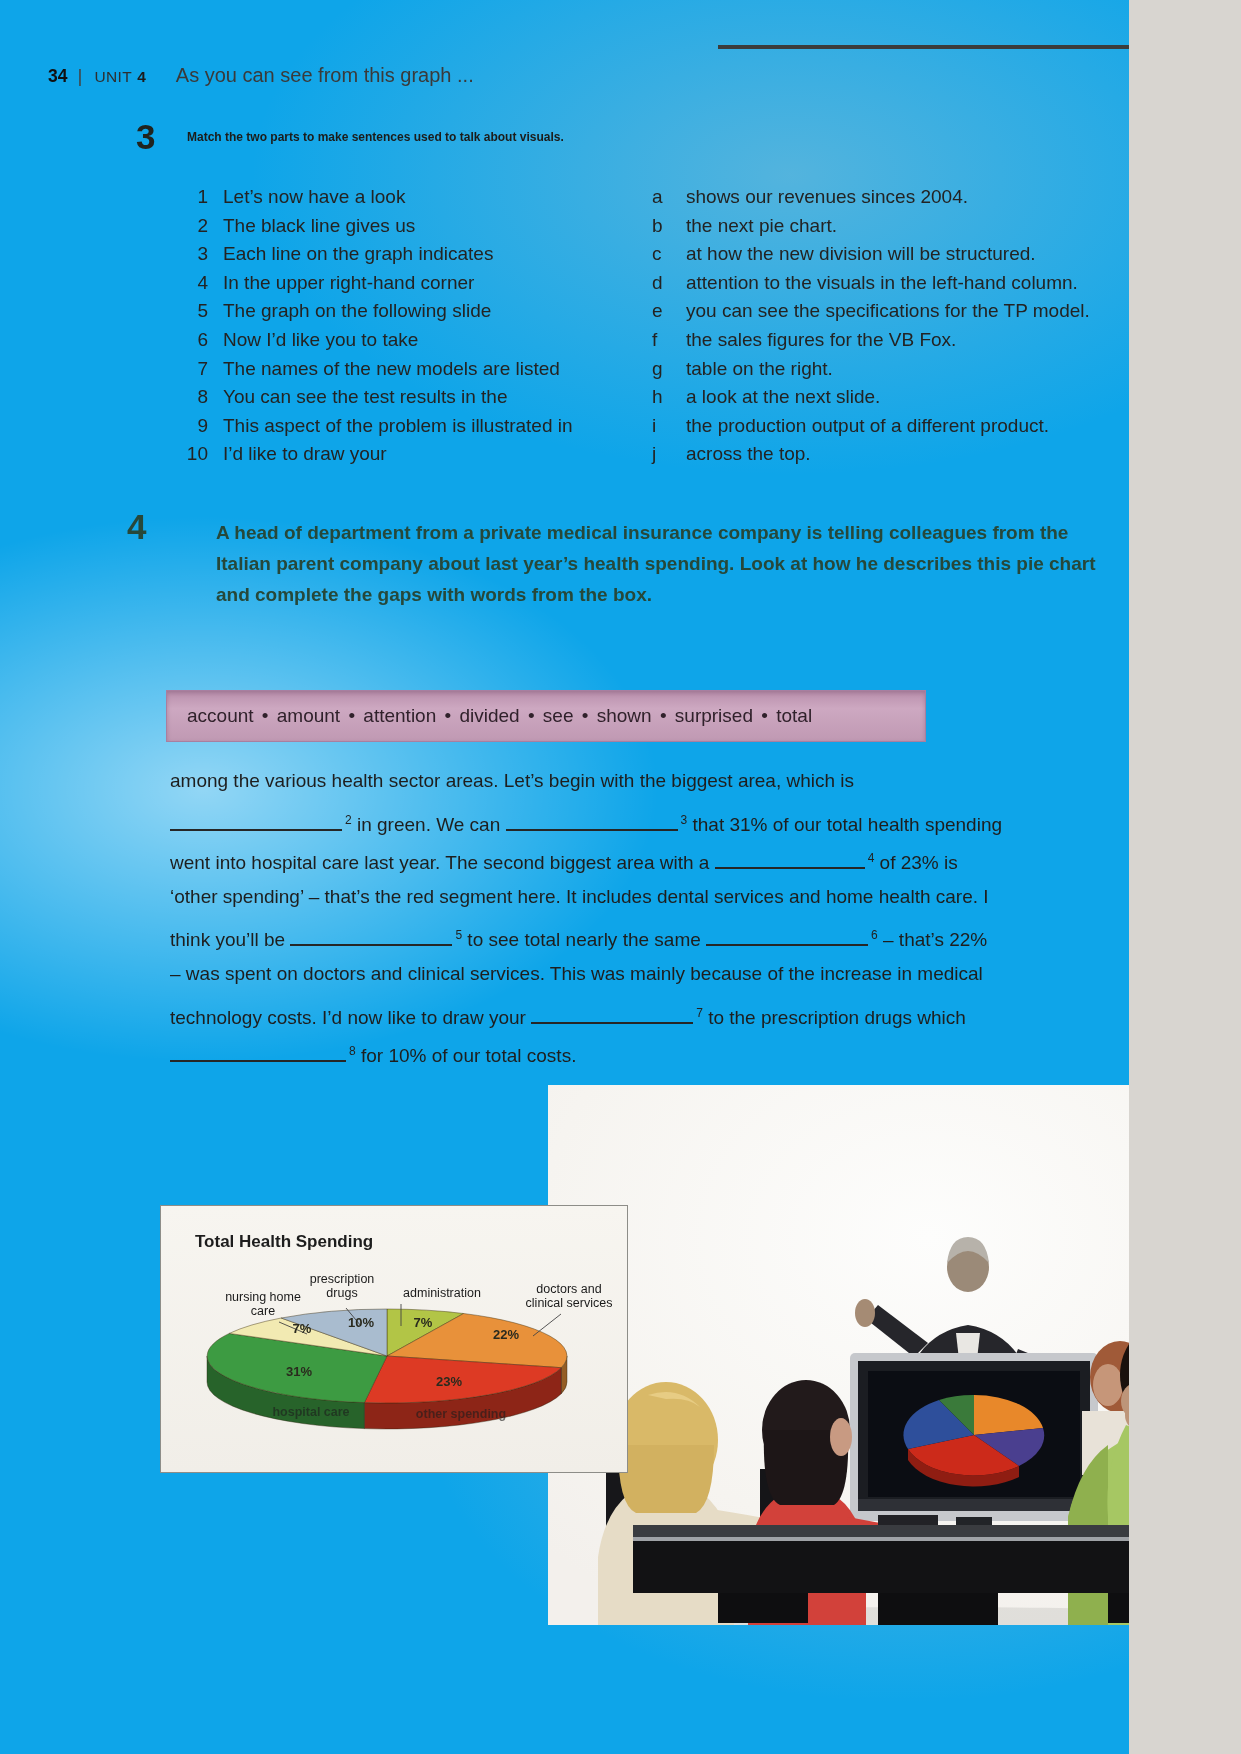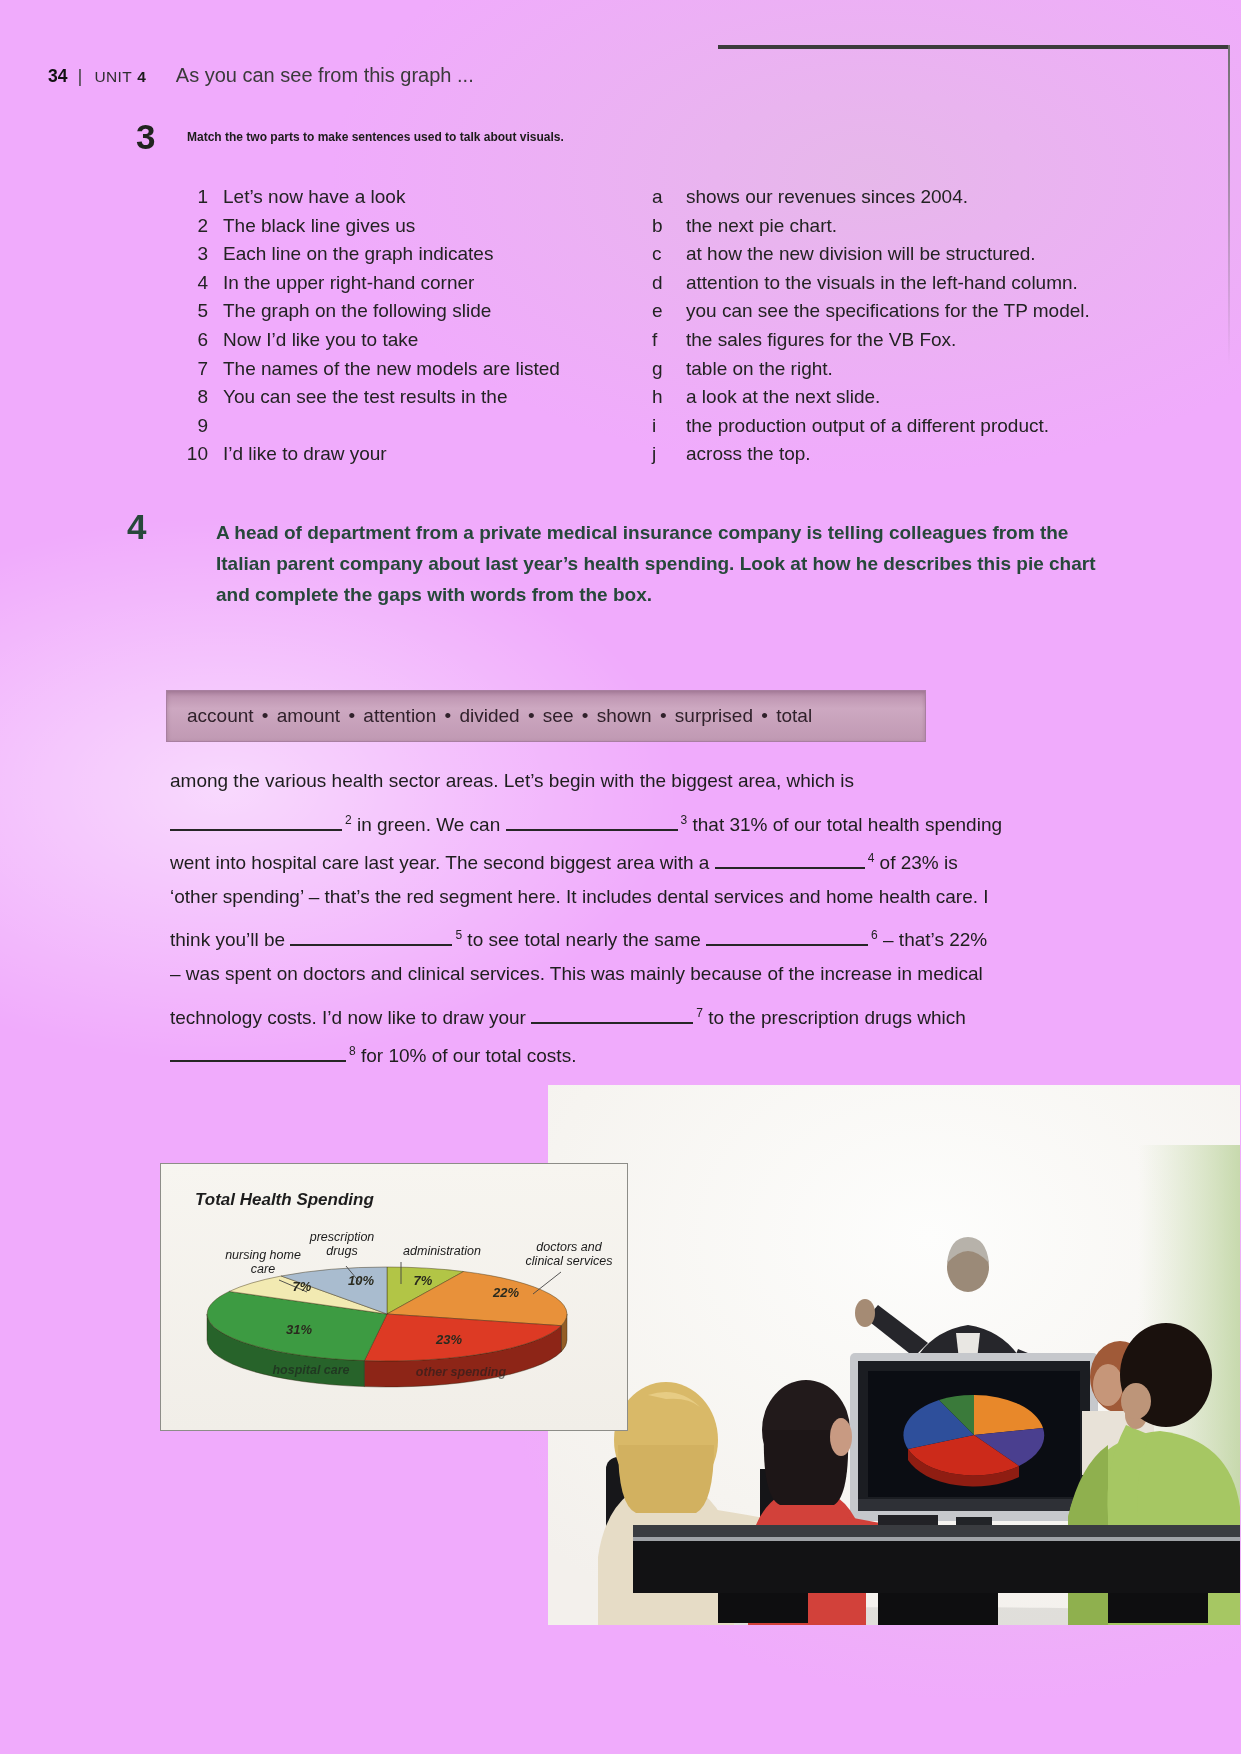--- a/index.html
+++ b/index.html
@@ -1,16 +1,16 @@
 <!DOCTYPE html>
 <html><head>
 <meta charset="utf-8">
 <style>
   html,body{margin:0;padding:0;background:#d8d5d0;}
-  .page{position:relative;width:1241px;height:1754px;background:#f0abfc;overflow:hidden;
+  .page{position:relative;width:1129px;height:1754px;background:#0ea5e9;overflow:hidden;
         color:#222;font-family:"Liberation Sans",sans-serif;}
   .page::before{content:"";position:absolute;inset:0;pointer-events:none;background:
     radial-gradient(900px 500px at 70% 10%, rgba(212,207,200,.35), transparent 60%),
     radial-gradient(700px 420px at 18% 45%, rgba(255,255,255,.55), transparent 65%),
     radial-gradient(800px 500px at 80% 80%, rgba(222,218,212,.35), transparent 60%);}
   
   .hdr{position:absolute;top:64px;left:48px;display:flex;align-items:baseline;}
   .pgnum{font-weight:bold;font-size:17.5px;color:#111;}
   .hbar{margin:0 12px 0 10px;color:#444;font-size:19px;font-weight:300;}
   .unitlbl{font-size:15.5px;color:#2e2e2e;letter-spacing:.4px;}
@@ -35,22 +35,22 @@
   .wordbox{position:absolute;left:166px;top:690px;width:738px;height:50px;
            background:linear-gradient(180deg,#b98fac,#cda8c1 35%,#c099b3);
            border:1px solid #a87fa0;box-shadow:inset 0 2px 4px rgba(90,50,80,.28);
            display:flex;align-items:center;padding-left:20px;font-size:19px;color:#30212b;
            word-spacing:3px;}
   .para{position:absolute;left:170px;top:762px;font-size:19px;color:#1e1e1e;}
   .pline{height:38.6px;line-height:38.6px;white-space:nowrap;}
   .blank{display:inline-block;border-bottom:2px solid #262626;height:14px;}
   .bnum{font-size:12px;vertical-align:7px;margin-left:3px;color:#222;}
   
-  .chart-box{position:absolute;left:160px;top:1163px;width:466px;height:266px;
-             border:1px solid #8d8d88;background:linear-gradient(180deg,#f7f5f0,#f1eee8);z-index:2;font-style:italic;}
+  .chart-box{position:absolute;left:160px;top:1205px;width:466px;height:266px;
+             border:1px solid #8d8d88;background:linear-gradient(180deg,#f7f5f0,#f1eee8);z-index:2;}
   .chart-title{position:absolute;left:34px;top:26px;font-size:17px;font-weight:bold;color:#1d1d1d;}
   .clabel{position:absolute;font-size:12.5px;line-height:14px;text-align:center;color:#1b1b1b;}
   #pie-svg{position:absolute;left:0;top:0;}
   .pct{font-family:"Liberation Sans",sans-serif;font-weight:bold;font-size:13px;
        fill:#2a2a1e;text-anchor:middle;}
   .opie{font-family:"Liberation Sans",sans-serif;font-weight:bold;font-size:12.5px;
         fill:#1c1c1c;opacity:.6;text-anchor:middle;}
   
   .photo{position:absolute;left:548px;top:1085px;width:692px;height:540px;z-index:1;}
 </style>
@@ -100,20 +100,21 @@
         <div class="mrow">
           <span class="mnum">7</span>
           <span>The names of the new models are listed</span>
         </div>
         <div class="mrow">
           <span class="mnum">8</span>
           <span>You can see the test results in the</span>
         </div>
         <div class="mrow">
           <span class="mnum">9</span>
+          <span>This aspect of the problem is illustrated in</span>
         </div>
         <div class="mrow">
           <span class="mnum">10</span>
           <span>I’d like to draw your</span>
         </div>
       </div>
     <div id="match-right">
         <div class="mrow">
           <span class="mlet">a</span>
           <span>shows our revenues sinces 2004.</span>

